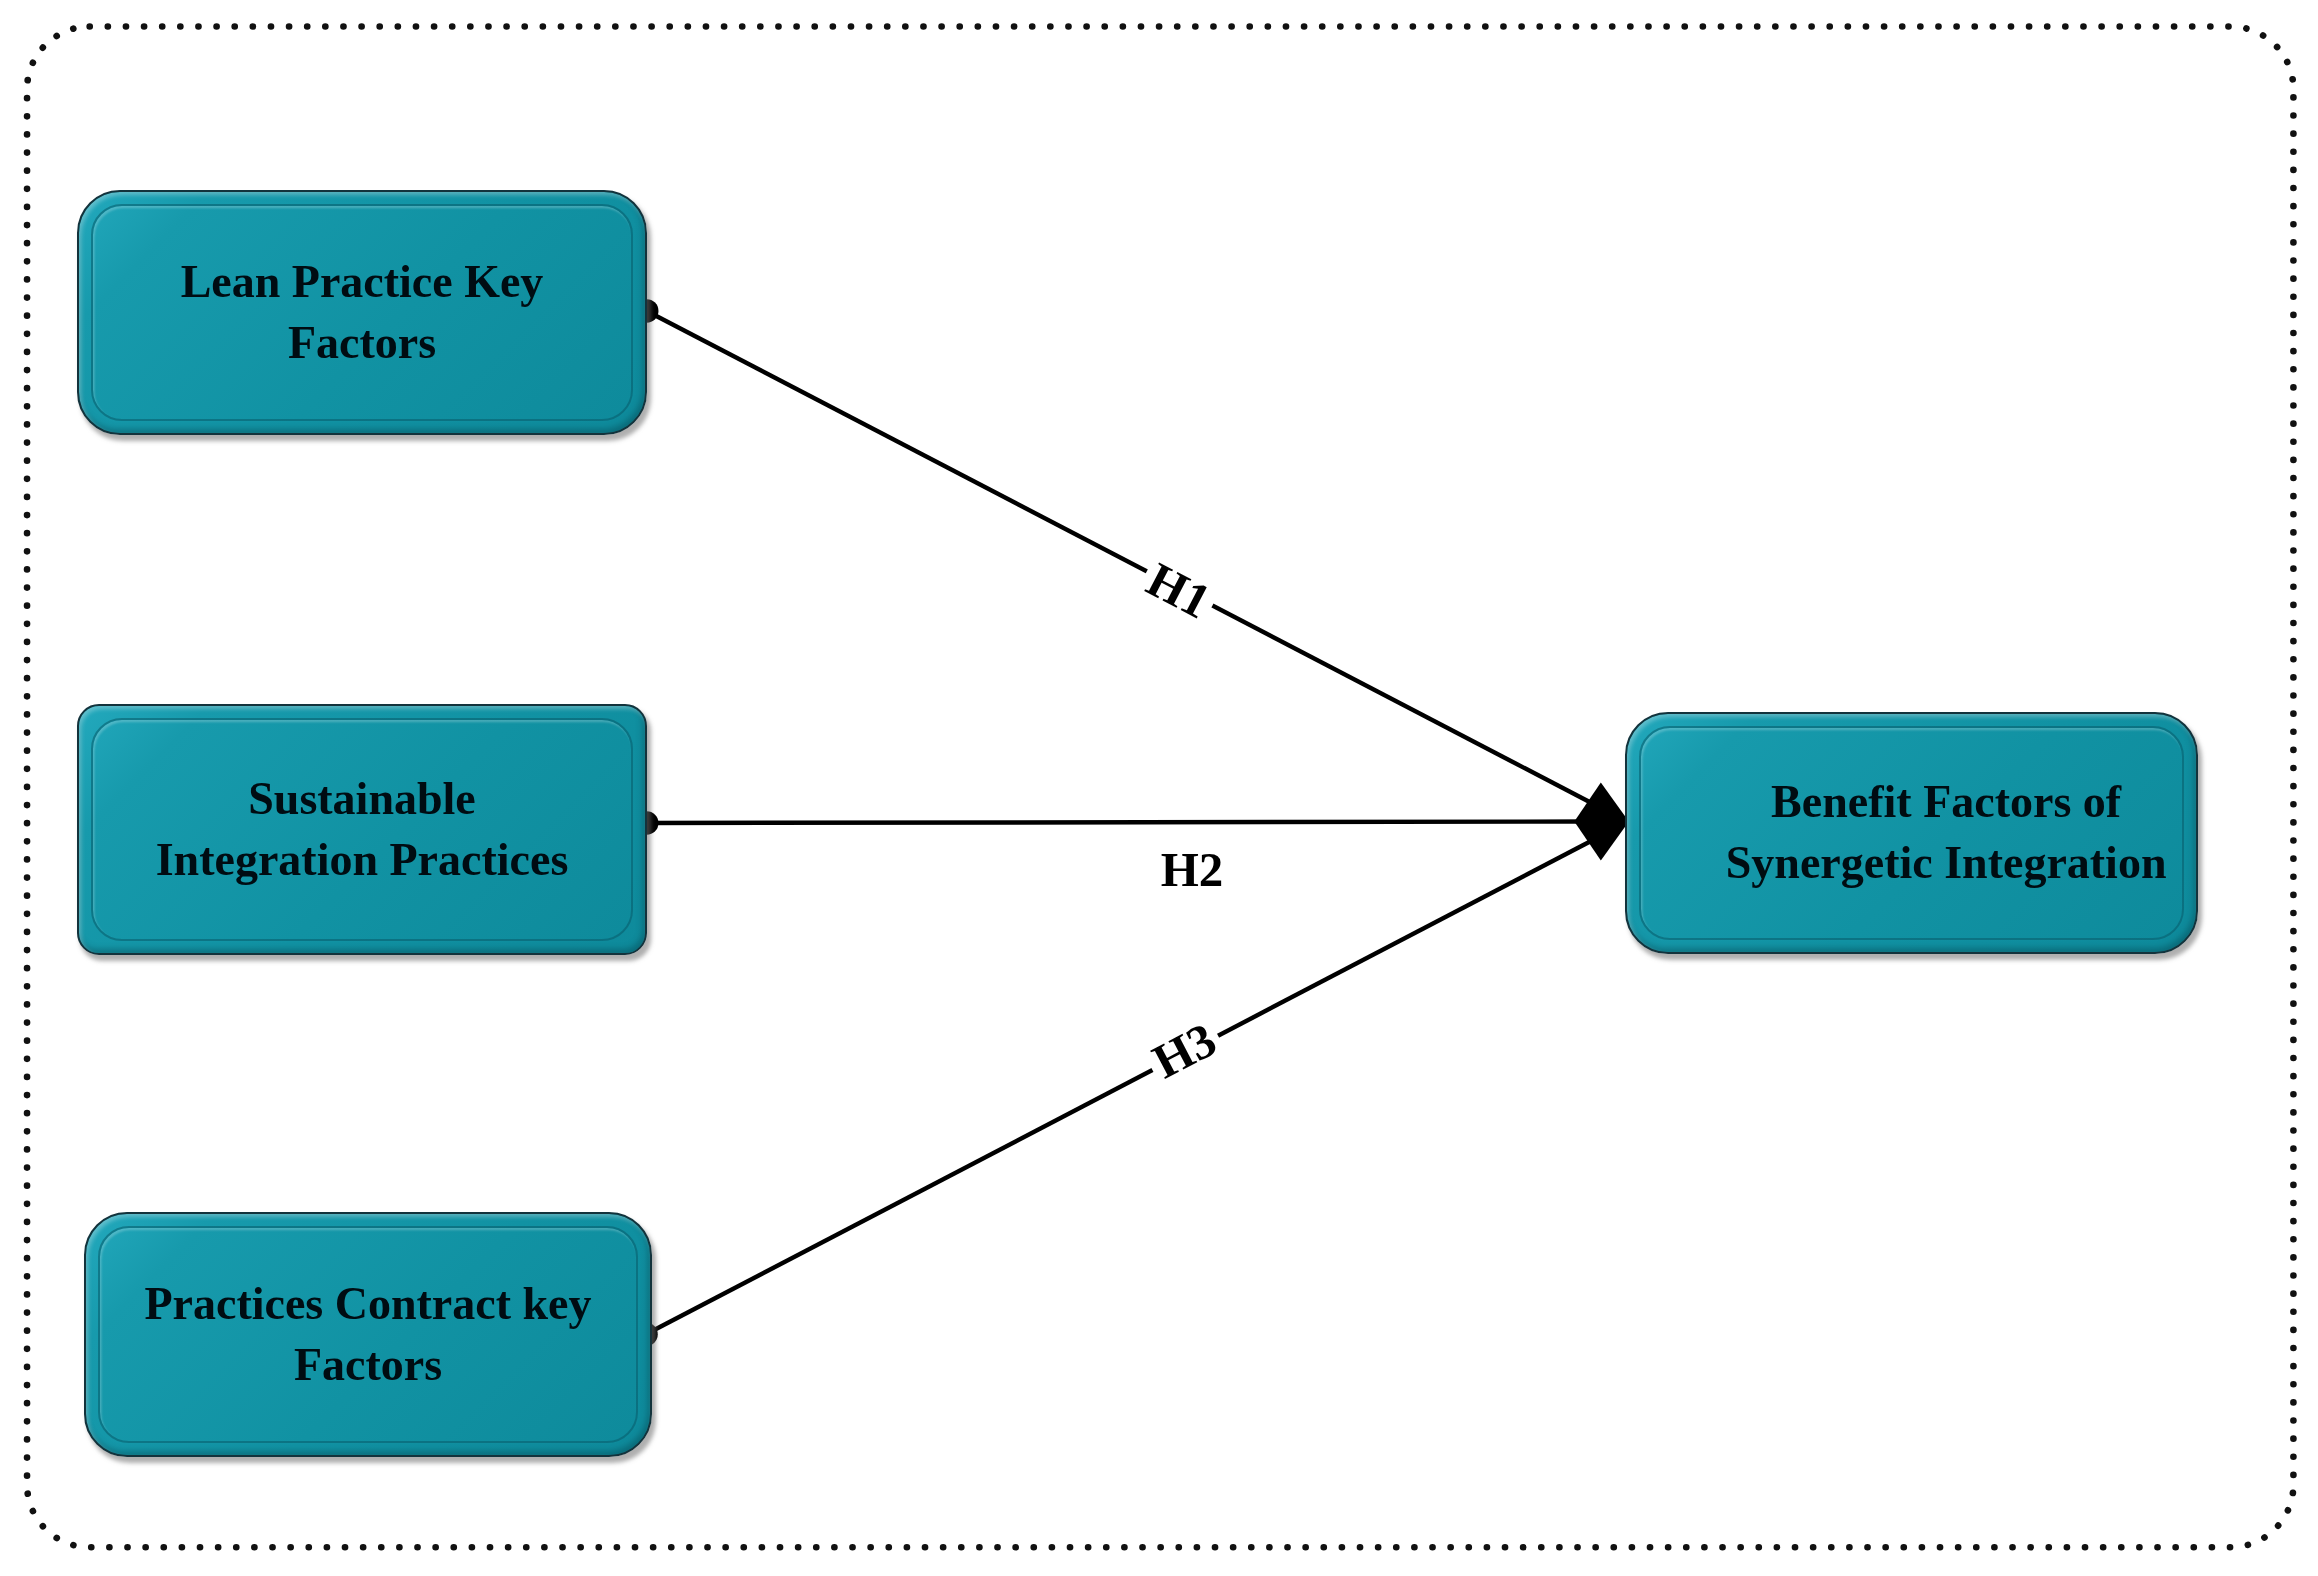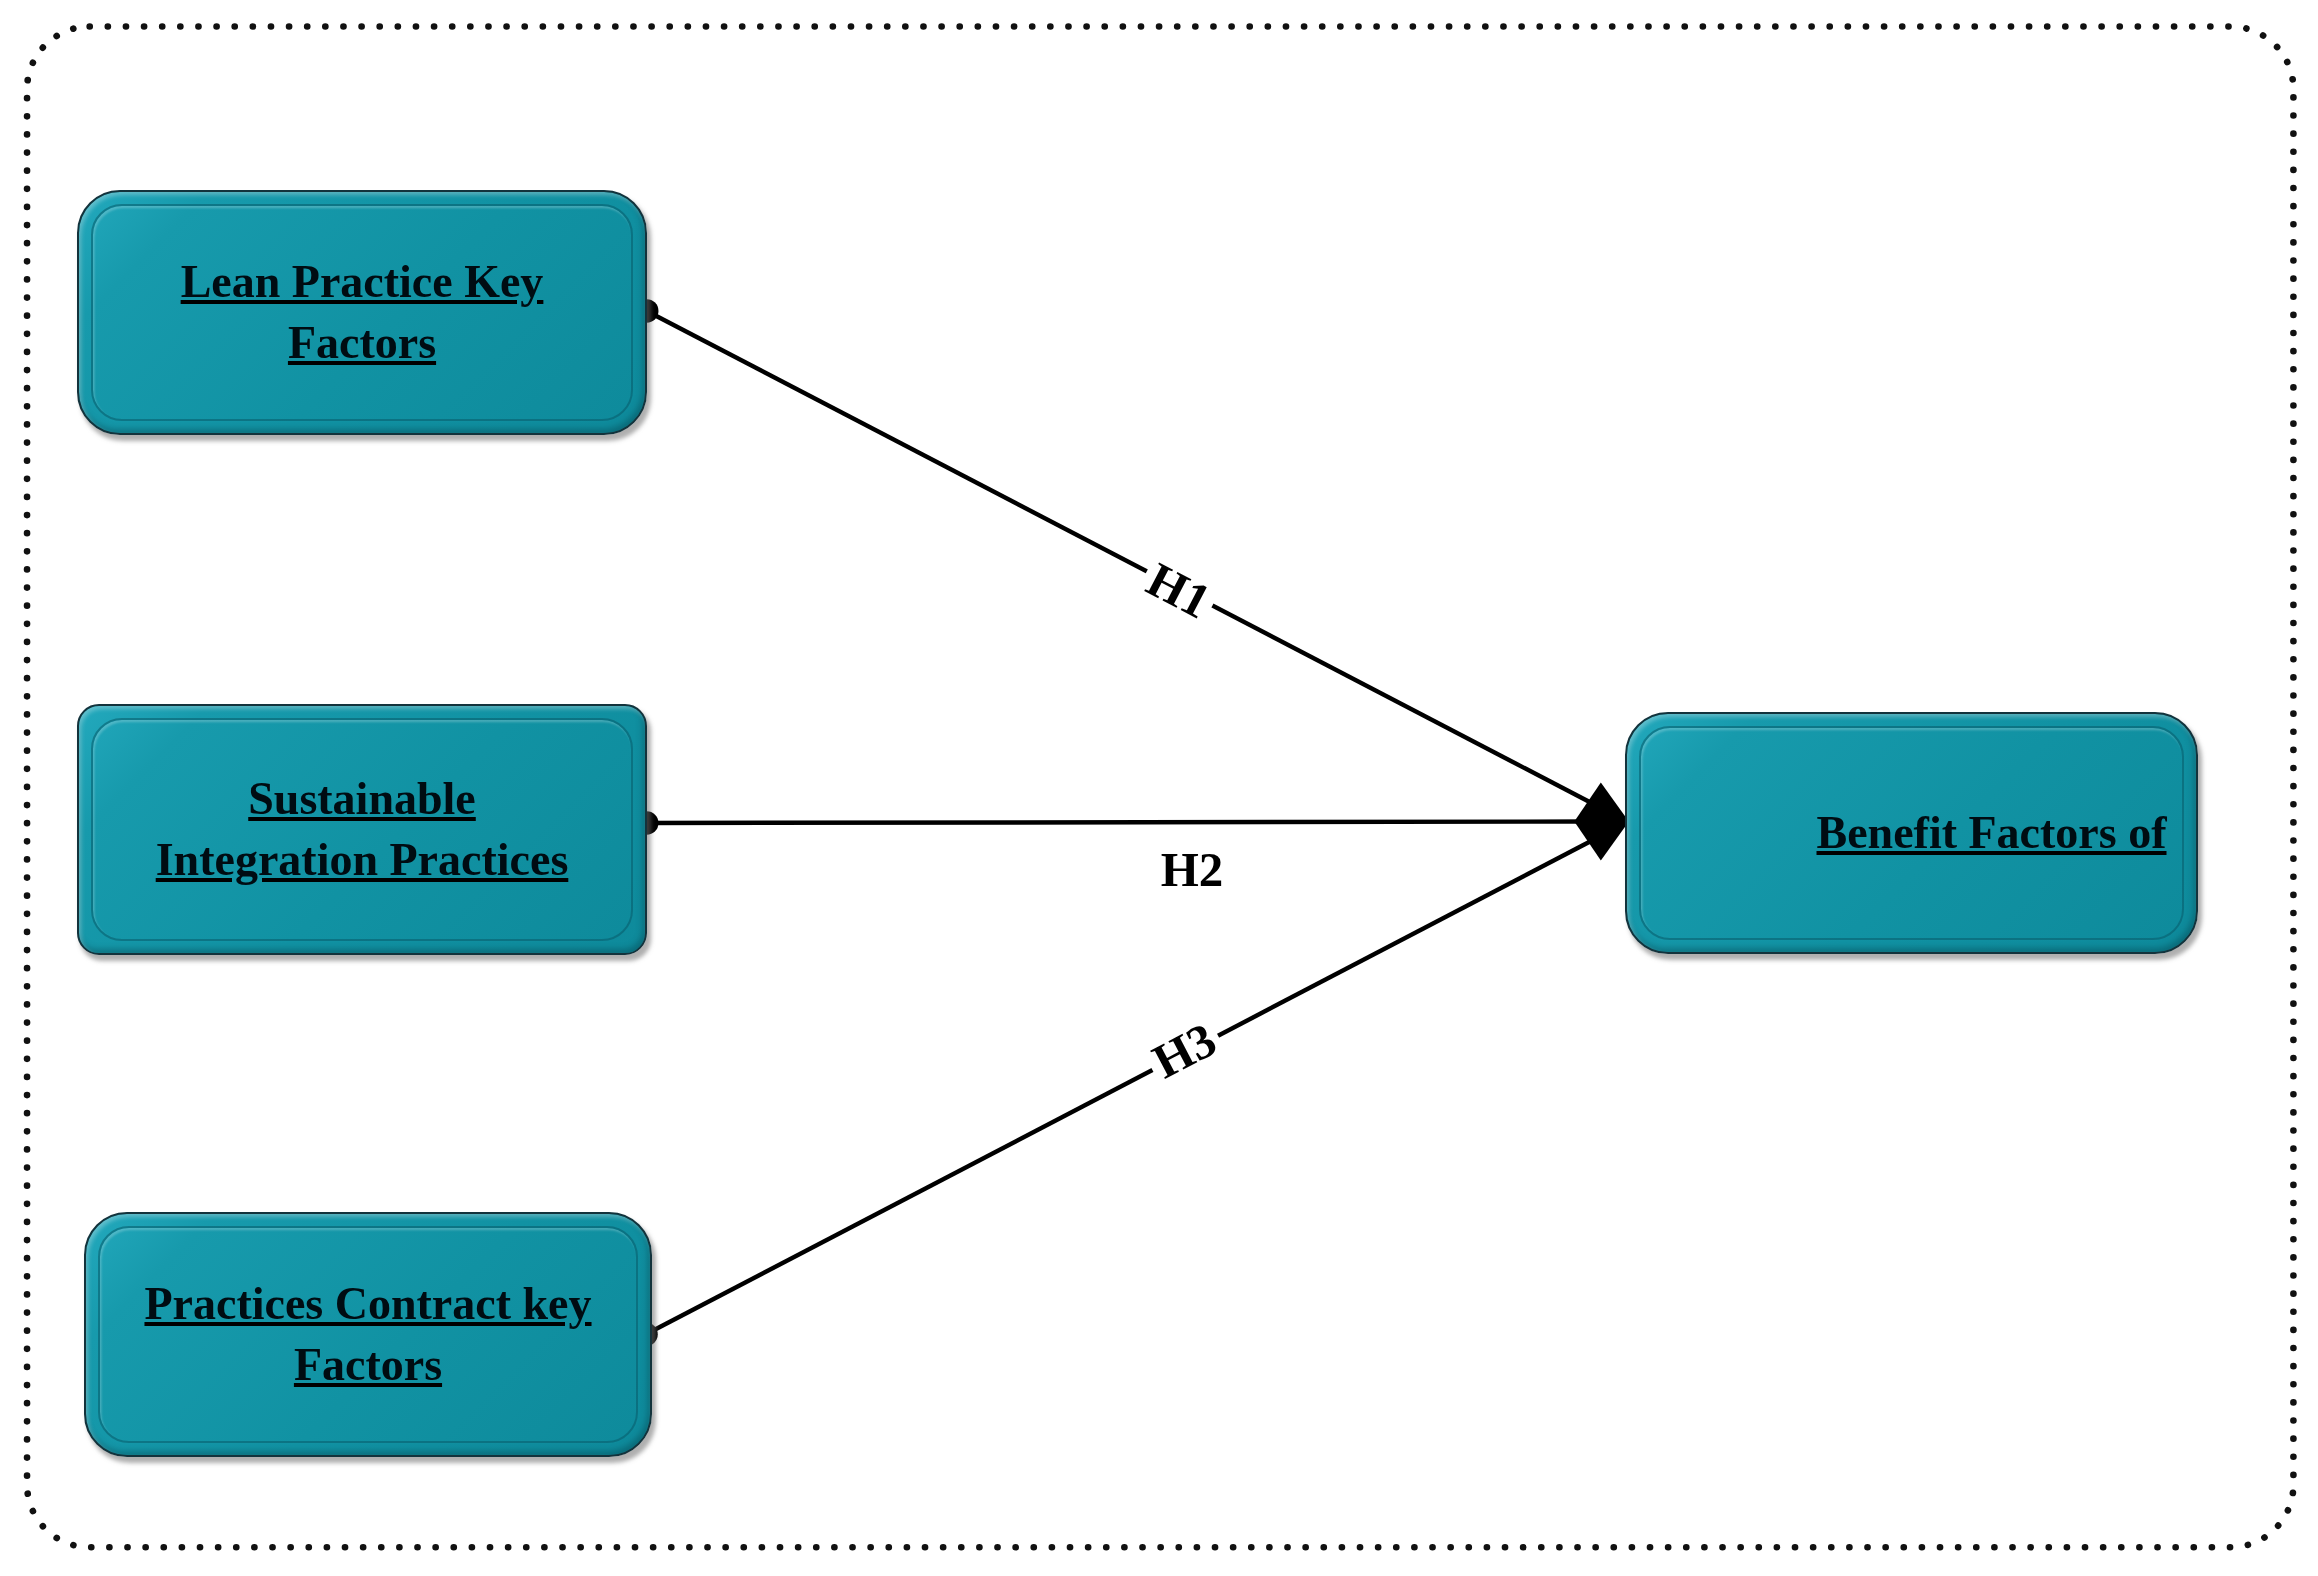--- a/index.html
+++ b/index.html
@@ -18,21 +18,20 @@
     position:absolute;
     border-radius:43px;
     border:2.9px solid #13333c;
     background:linear-gradient(135deg,#23a9bd 0%,#179aac 16%,#1192a3 55%,#0e8a9b 100%);
     box-shadow:
       3.7px 5.2px 4.4px rgba(110,110,110,0.55),
       inset 2.2px 2.9px 4.4px rgba(255,255,255,0.30),
       inset -2.2px -3.7px 5.9px rgba(0,45,55,0.35);
     display:flex;align-items:center;justify-content:center;
     text-align:center;
-    text-decoration:underline;
   }
   .box::before{
     content:"";
     position:absolute;inset:11.8px;
     border-radius:31px;
     border:2.9px solid rgba(8,95,110,0.60);
     box-shadow:inset 1.5px 2.2px 2.2px rgba(255,255,255,0.22);
     pointer-events:none;
   }
   .box-label{
@@ -97,20 +96,21 @@
   <div class="box" style="left:84px;top:1212px;width:564px;height:241px;">
     <div class="box-label">
       <span class="line">Practices Contract key</span>
       <span class="line">Factors</span>
     </div>
   </div>
 
   <div class="box" style="left:1625px;top:712px;width:569px;height:238px;justify-content:flex-end;">
     <div class="box-label">
       <span class="line">Benefit Factors of</span>
+      <span class="line">Synergetic Integration</span>
     </div>
   </div>
 
   <div class="h-label rot-down" style="left:1179px;top:590px;">H1</div>
 
   <div class="h-label" style="left:1192px;top:821px;margin-top:48px;">H2</div>
 
   <div class="h-label rot-up" style="left:1184px;top:1050px;">H3</div>
 
 </div>

